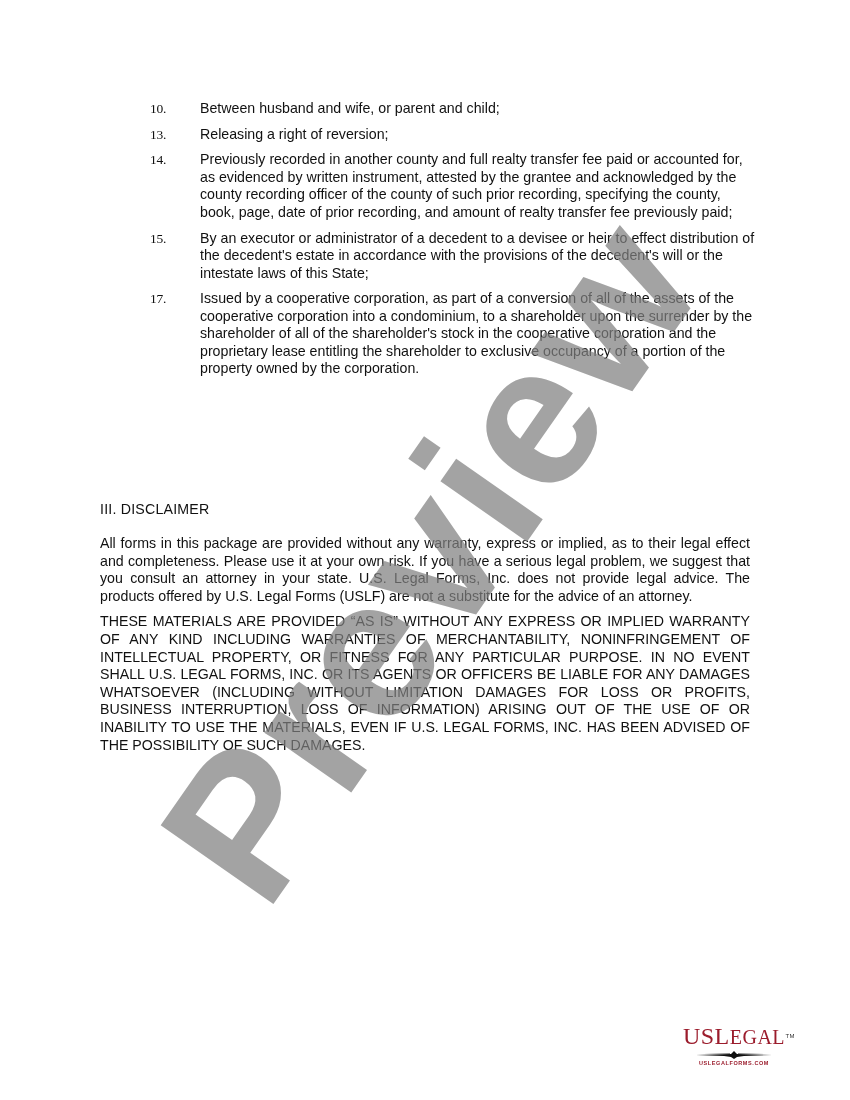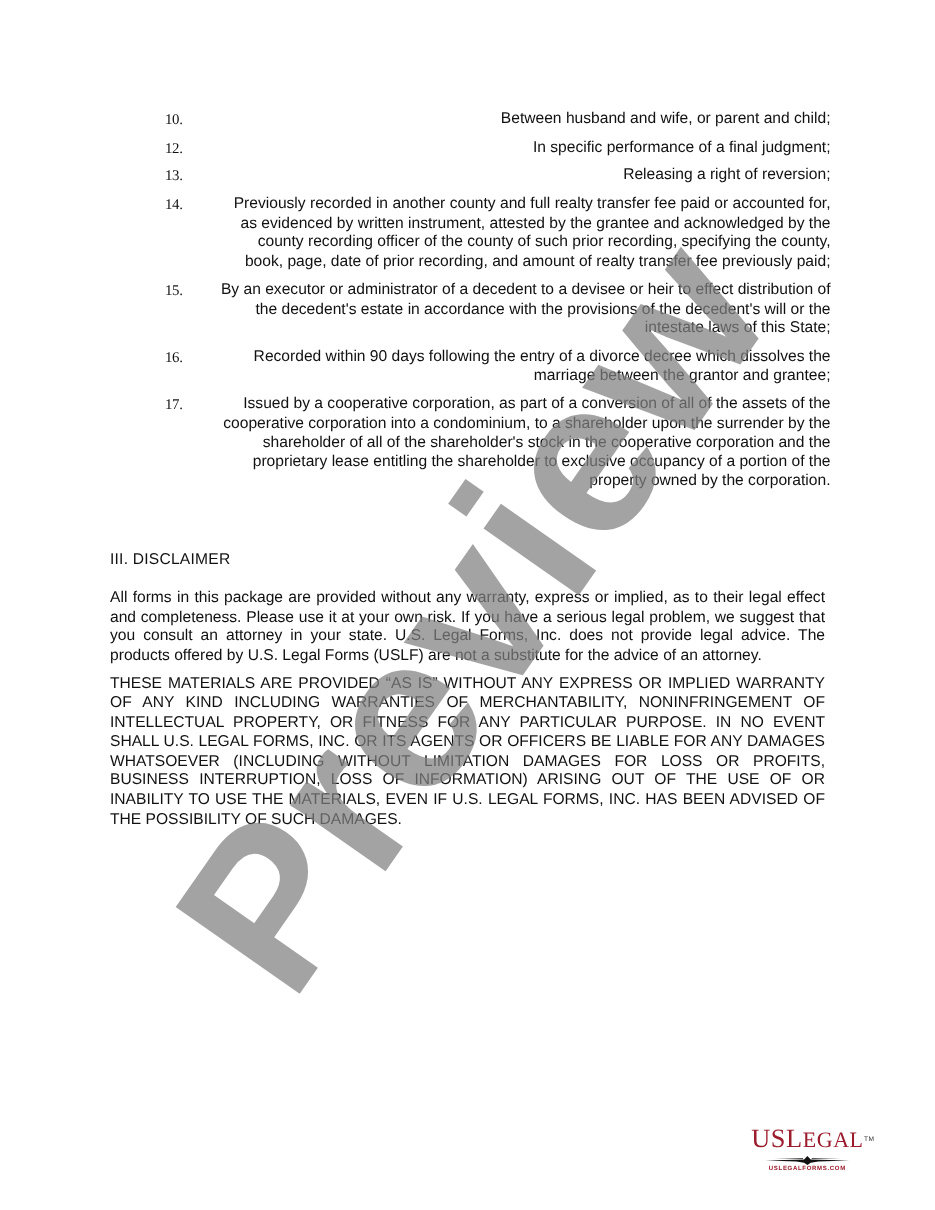--- a/index.html
+++ b/index.html
@@ -35,21 +35,20 @@
     }
     .list-num {
       width: 50px;
       flex: 0 0 50px;
       font-family: "Liberation Serif", serif;
       font-size: 13.5px;
       letter-spacing: -0.3px;
     }
     .list-text {
       flex: 1;
-      text-align: right;
     }
     .heading {
       position: absolute;
       left: 100px;
       top: 501px;
       font-size: 14.2px;
       line-height: 17.5px;
       letter-spacing: 0.2px;
     }
     .paras {
@@ -126,38 +125,30 @@
 <body>
 
 <div class="page">
 
   <div class="list">
     <div class="list-item">
       <span class="list-num">10.</span>
       <span class="list-text">Between husband and wife, or parent and child;</span>
     </div>
     <div class="list-item">
-      <span class="list-num">12.</span>
-      <span class="list-text">In specific performance of a final judgment;</span>
-    </div>
-    <div class="list-item">
       <span class="list-num">13.</span>
       <span class="list-text">Releasing a right of reversion;</span>
     </div>
     <div class="list-item">
       <span class="list-num">14.</span>
       <span class="list-text">Previously recorded in another county and full realty transfer fee paid or accounted for, as evidenced by written instrument, attested by the grantee and acknowledged by the county recording officer of the county of such prior recording, specifying the county, book, page, date of prior recording, and amount of realty transfer fee previously paid;</span>
     </div>
     <div class="list-item">
       <span class="list-num">15.</span>
       <span class="list-text">By an executor or administrator of a decedent to a devisee or heir to effect distribution of the decedent's estate in accordance with the provisions of the decedent's will or the intestate laws of this State;</span>
-    </div>
-    <div class="list-item">
-      <span class="list-num">16.</span>
-      <span class="list-text">Recorded within 90 days following the entry of a divorce decree which dissolves the marriage between the grantor and grantee;</span>
     </div>
     <div class="list-item">
       <span class="list-num">17.</span>
       <span class="list-text">Issued by a cooperative corporation, as part of a conversion of all of the assets of the cooperative corporation into a condominium, to a shareholder upon the surrender by the shareholder of all of the shareholder's stock in the cooperative corporation and the proprietary lease entitling the shareholder to exclusive occupancy of a portion of the property owned by the corporation.</span>
     </div>
   </div>
 
   <div class="heading">III.  DISCLAIMER</div>
 
   <div class="paras">

